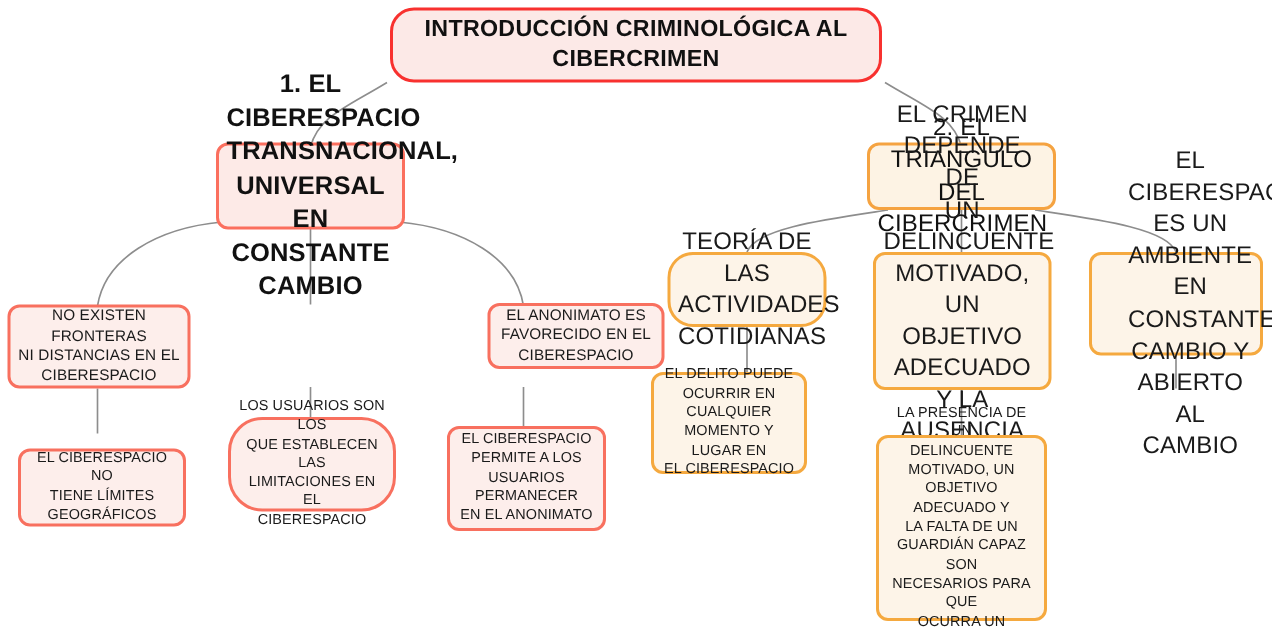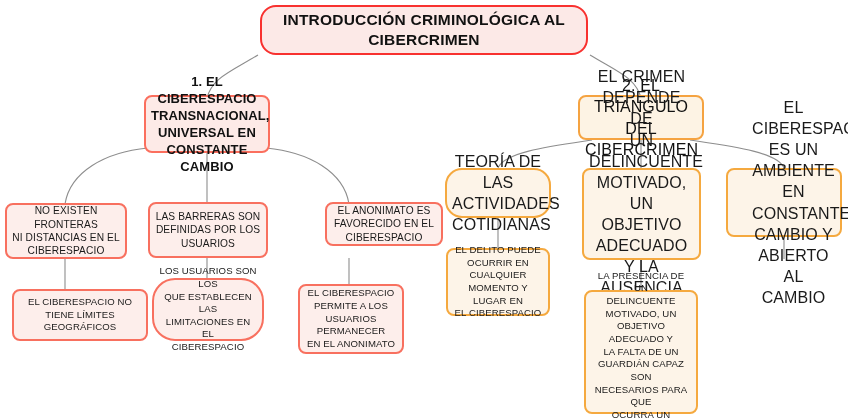--- a/index.html
+++ b/index.html
@@ -52,21 +52,21 @@
     font-size: 15.5px;
     letter-spacing: 0.2px;
     border-radius: 16px;
   }
   
   .b1-head {
     border-color: #fb6f5e;
     background: #fdeae7;
     color: #111111;
     font-weight: bold;
-    font-size: 13px;
+    font-size: 17px;
   }
   .b1 {
     border-color: #f8705f;
     background: #fdeeeb;
     color: #1a1a1a;
     font-weight: normal;
     font-size: 10.2px;
   }
   
   .b2-head {
@@ -124,31 +124,26 @@
 TRANSNACIONAL,
 UNIVERSAL EN
 CONSTANTE CAMBIO</span>
   </div>
 
   <div class="node b1" style="left:5px; top:203px; width:122px; height:56px;justify-content:center;">
     <span>NO EXISTEN FRONTERAS
 NI DISTANCIAS EN EL
 CIBERESPACIO</span>
   </div>
-  <div class="node b1 tiny" style="left:12px; top:289px; width:136px; height:52px;">
+  <div class="node b1 tiny" style="left:12px; top:299px; width:112px; height:52px;">
     <span>EL CIBERESPACIO NO
 TIENE LÍMITES
 GEOGRÁFICOS</span>
   </div>
 
-  <div class="node b1" style="left:148px; top:202px; width:120px; height:56px;">
-    <span>LAS BARRERAS SON
-DEFINIDAS POR LOS
-USUARIOS</span>
-  </div>
   <div class="node b1 tiny" style="left:152px; top:278px; width:112px; height:63px;border-radius:23px;">
     <span>LOS USUARIOS SON LOS
 QUE ESTABLECEN LAS
 LIMITACIONES EN EL
 CIBERESPACIO</span>
   </div>
 
   <div class="node b1" style="left:291px; top:202px; width:118px; height:44px;margin-left:34px;">
     <span>EL ANONIMATO ES
 FAVORECIDO EN EL
@@ -164,21 +159,21 @@
   <div class="node b2-head" style="left:578px; top:95px; width:126px; height:45px;">
     <span>2. EL TRIANGULO DEL
 CIBERCRIMEN</span>
   </div>
 
   <div class="node b2" style="left:445px; top:168px; width:106px; height:50px;border-radius:17px;">
     <span>TEORÍA DE LAS
 ACTIVIDADES
 COTIDIANAS</span>
   </div>
-  <div class="node b2 tiny" style="left:446px; top:248px; width:104px; height:68px;">
+  <div class="node b2 tiny" style="left:434px; top:248px; width:104px; height:68px;">
     <span>EL DELITO PUEDE
 OCURRIR EN CUALQUIER
 MOMENTO Y LUGAR EN
 EL CIBERESPACIO</span>
   </div>
 
   <div class="node b2" style="left:582px; top:168px; width:119px; height:92px;">
     <span>EL CRIMEN DEPENDE DE
 UN DELINCUENTE
 MOTIVADO, UN OBJETIVO

